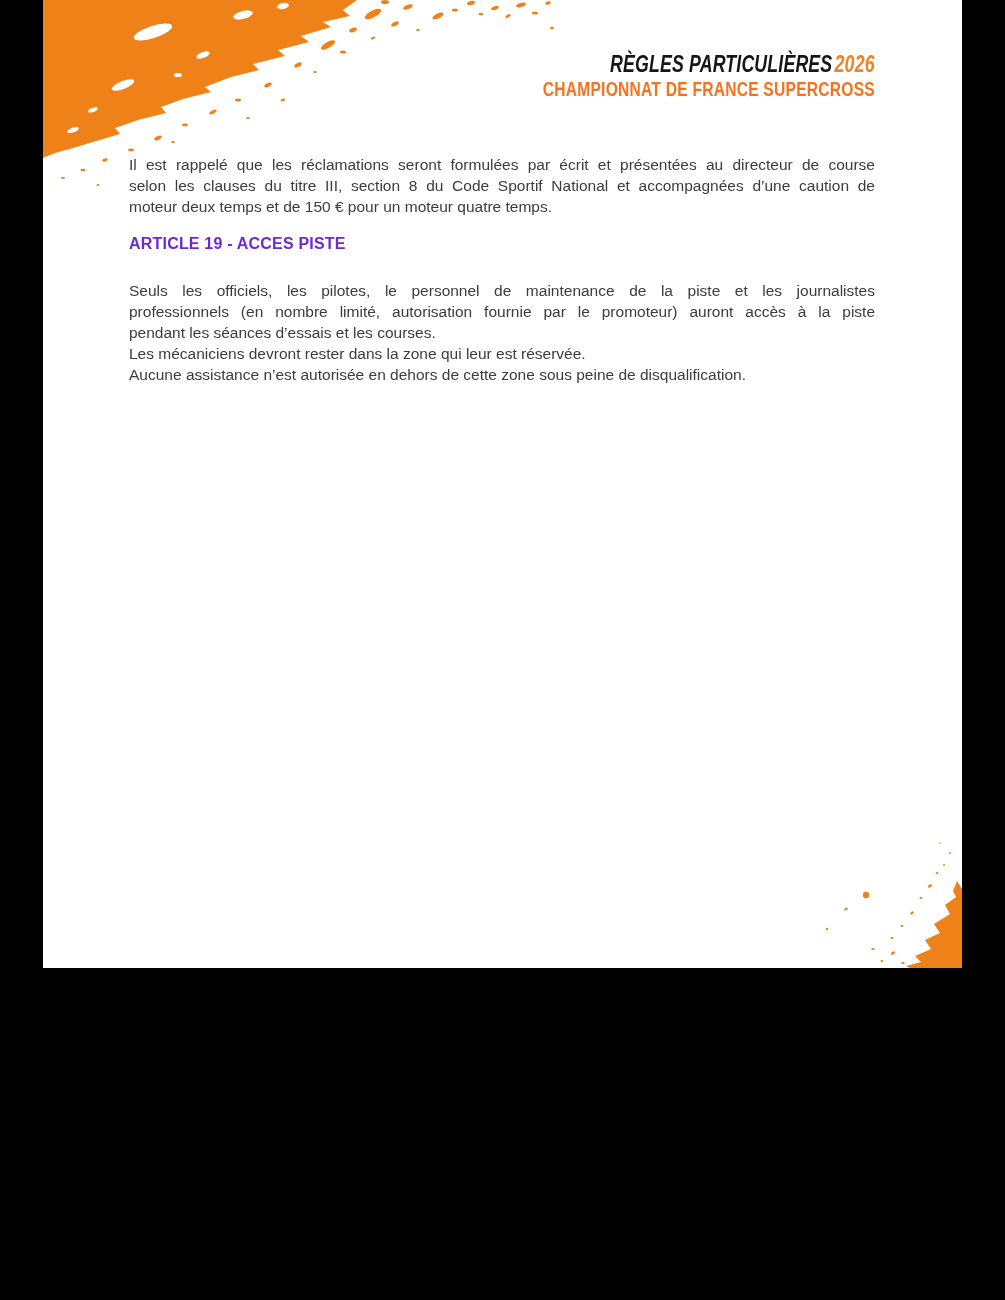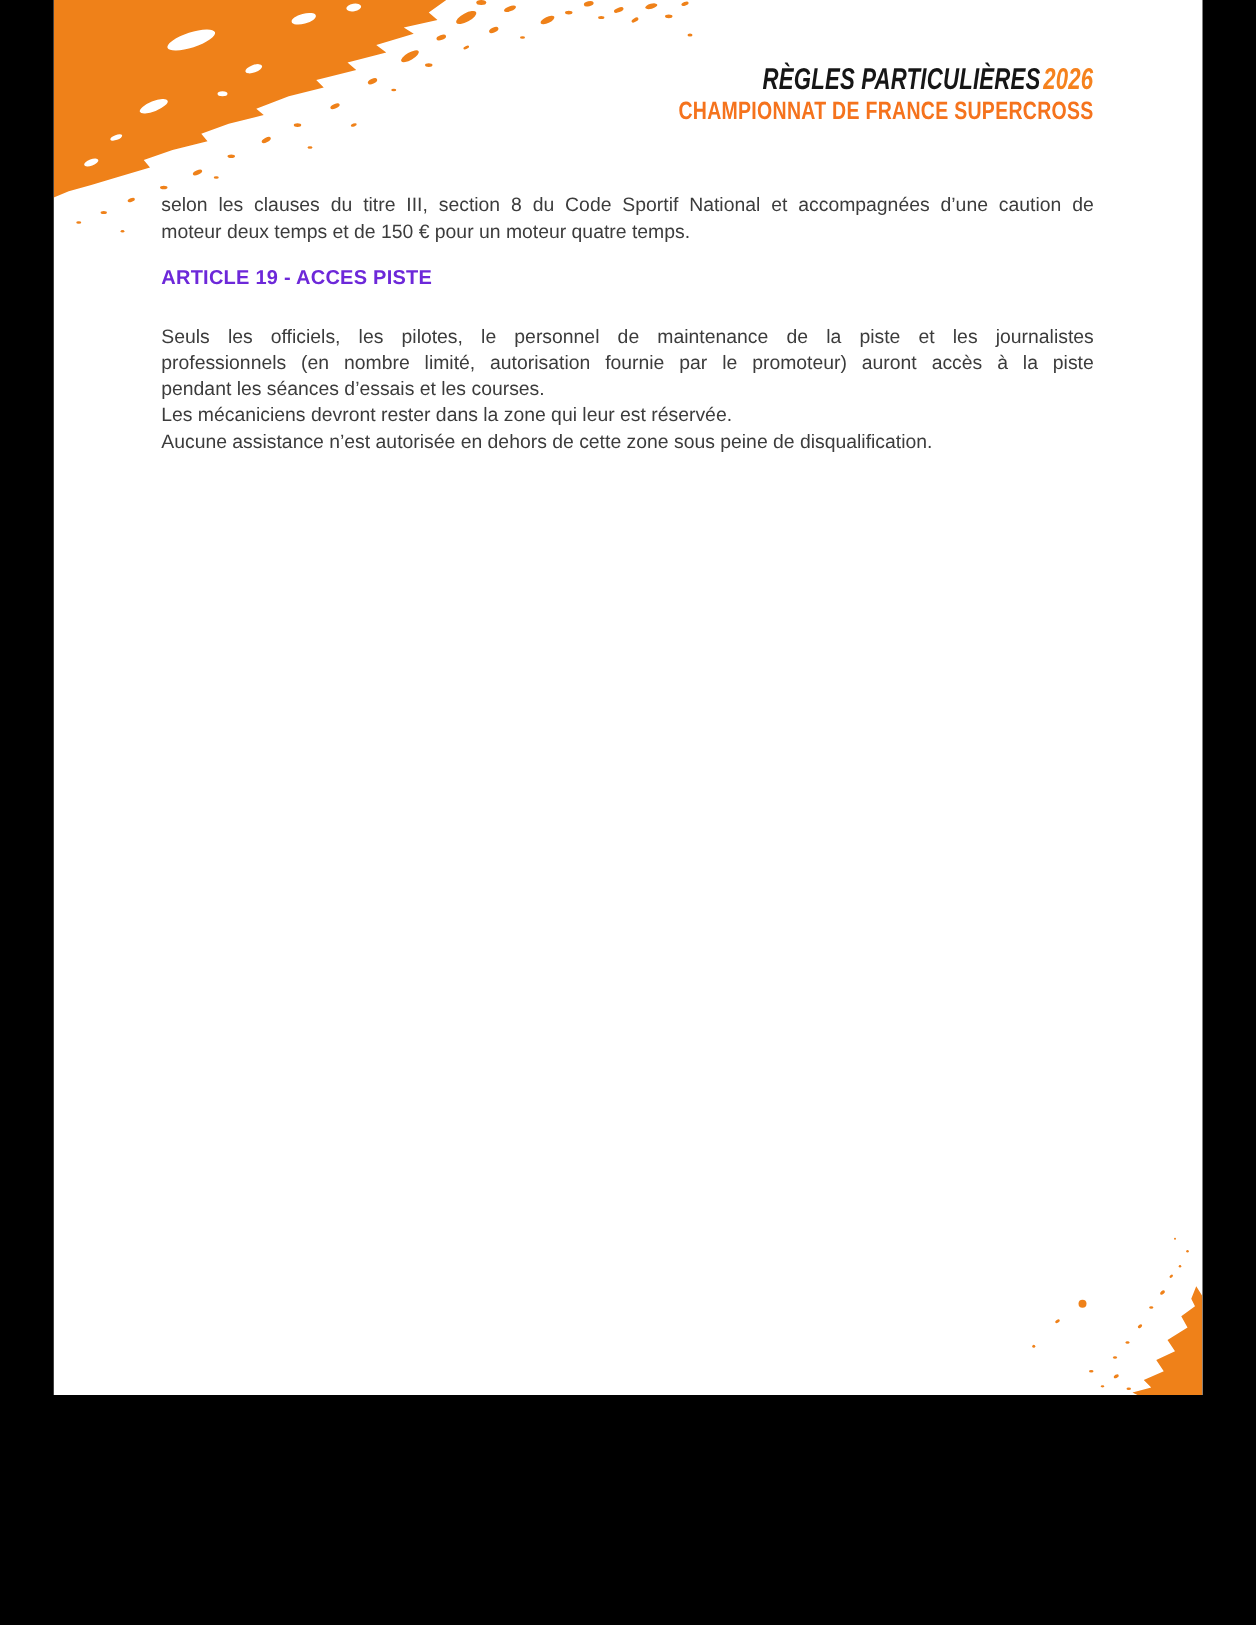--- a/index.html
+++ b/index.html
@@ -6,21 +6,21 @@
   body {
     width: 1005px; height: 1300px;
     background: #000;
     position: relative;
     font-family: "Liberation Sans", "DejaVu Sans", sans-serif;
     overflow: hidden;
   }
   .page {
     position: absolute;
     left: 43px; top: 0;
-    width: 919px; height: 1116px;
+    width: 919px; height: 968px;
     background: #ffffff;
     overflow: hidden;
   }
   .splash-tl {
     position: absolute; left: 0; top: 0;
     width: 520px; height: 190px;
     pointer-events: none;
   }
   .splash-br {
     position: absolute; right: 0; bottom: 0;
@@ -163,20 +163,21 @@
 
   <div class="doc-header">
     <div class="title1">
       <span>RÈGLES PARTICULIÈRES</span><span class="year">2026</span>
     </div>
     <div class="title2">CHAMPIONNAT DE FRANCE SUPERCROSS</div>
   </div>
 
   <div class="content">
     <div>
+      <div class="line jl">Il est rappelé que les réclamations seront formulées par écrit et présentées au directeur de course</div>
       <div class="line jl">selon les clauses du titre III, section 8 du Code Sportif National et accompagnées d’une caution de</div>
       <div class="line">moteur deux temps et de 150 € pour un moteur quatre temps.</div>
     </div>
 
     <div class="article-heading">ARTICLE 19 - ACCES PISTE</div>
 
     <div class="para2">
       <div class="line jl">Seuls les officiels, les pilotes, le personnel de maintenance de la piste et les journalistes</div>
       <div class="line jl">professionnels (en nombre limité, autorisation fournie par le promoteur) auront accès à la piste</div>
       <div class="line">pendant les séances d’essais et les courses.</div>

